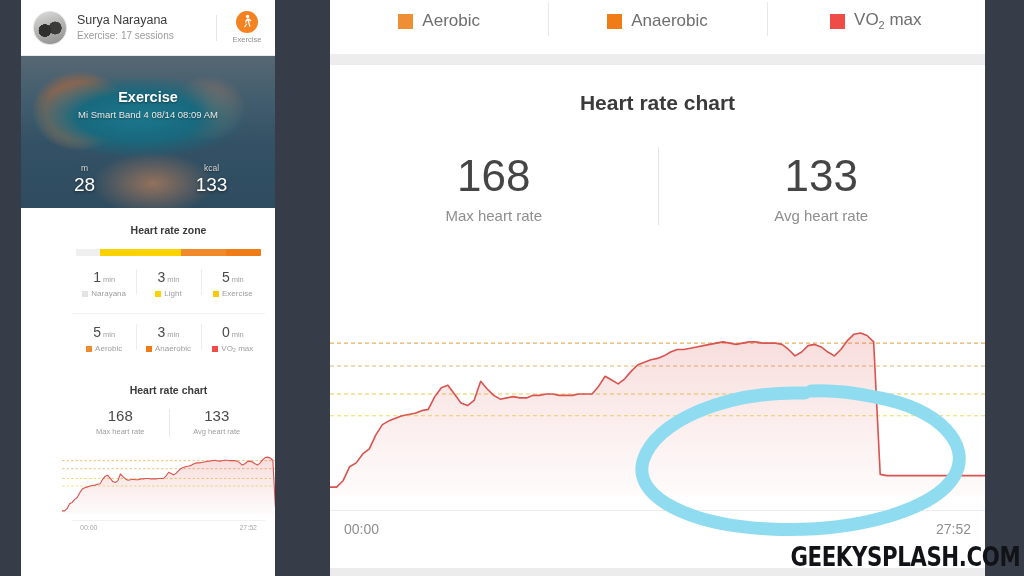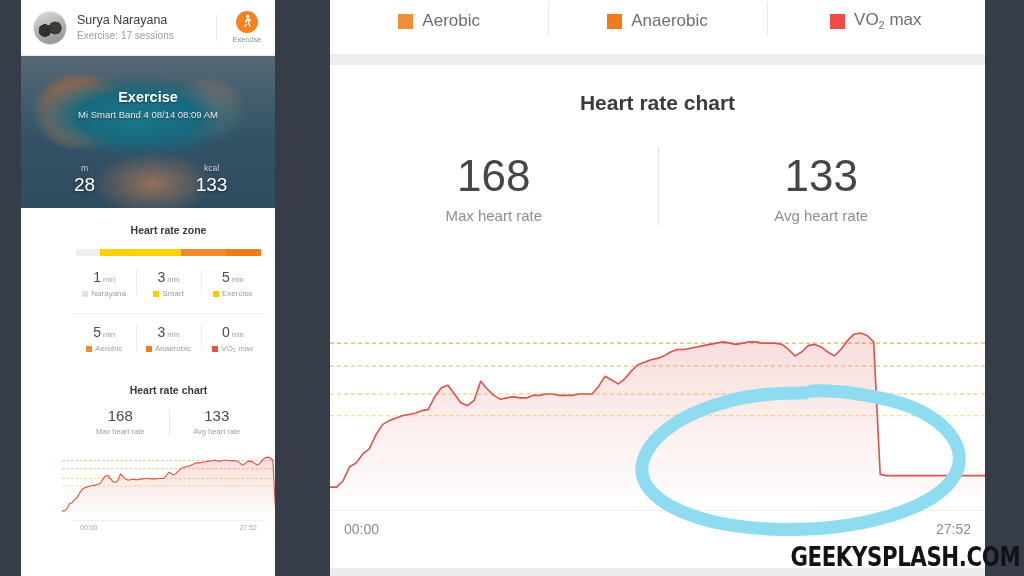--- a/index.html
+++ b/index.html
@@ -300,21 +300,21 @@
             <div><span class="zone-num">1</span><span class="zone-min">min</span></div>
             <div class="zone-lbl">
                 <span class="swatch" id="sw0" style="background: rgb(227, 227, 227);"></span>
                 <span>Narayana</span>
               </div>
           </div>
           <div class="zone-cell">
             <div><span class="zone-num">3</span><span class="zone-min">min</span></div>
             <div class="zone-lbl">
                 <span class="swatch" id="sw1" style="background: rgb(250, 210, 0);"></span>
-                <span>Smart</span>
+                <span>Light</span>
               </div>
           </div>
           <div class="zone-cell">
             <div><span class="zone-num">5</span><span class="zone-min">min</span></div>
             <div class="zone-lbl">
                 <span class="swatch" id="sw2" style="background: rgb(251, 201, 11);"></span>
                 <span>Exercise</span>
               </div>
           </div>
         </div>

